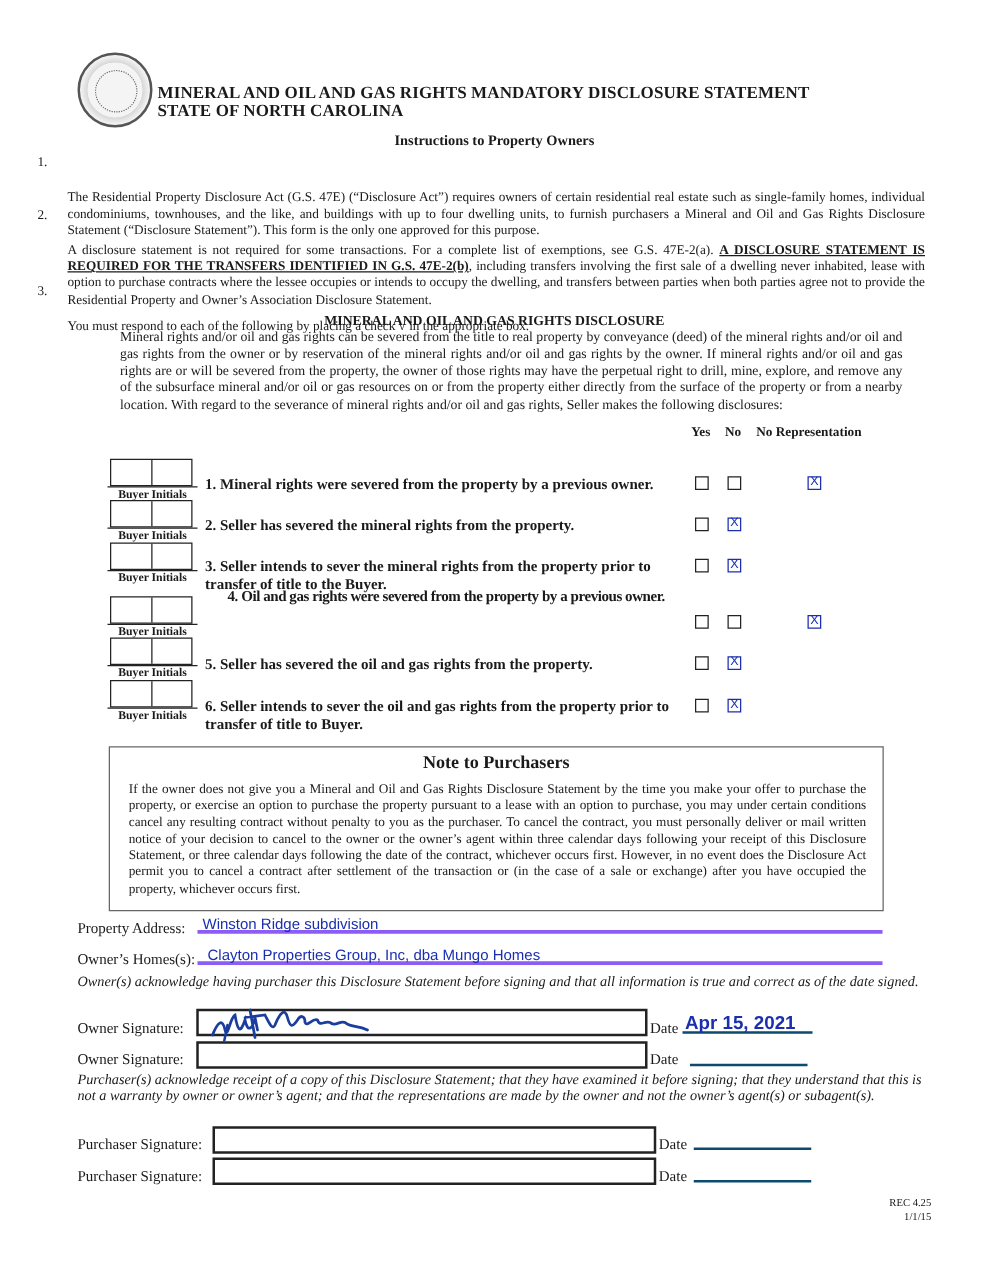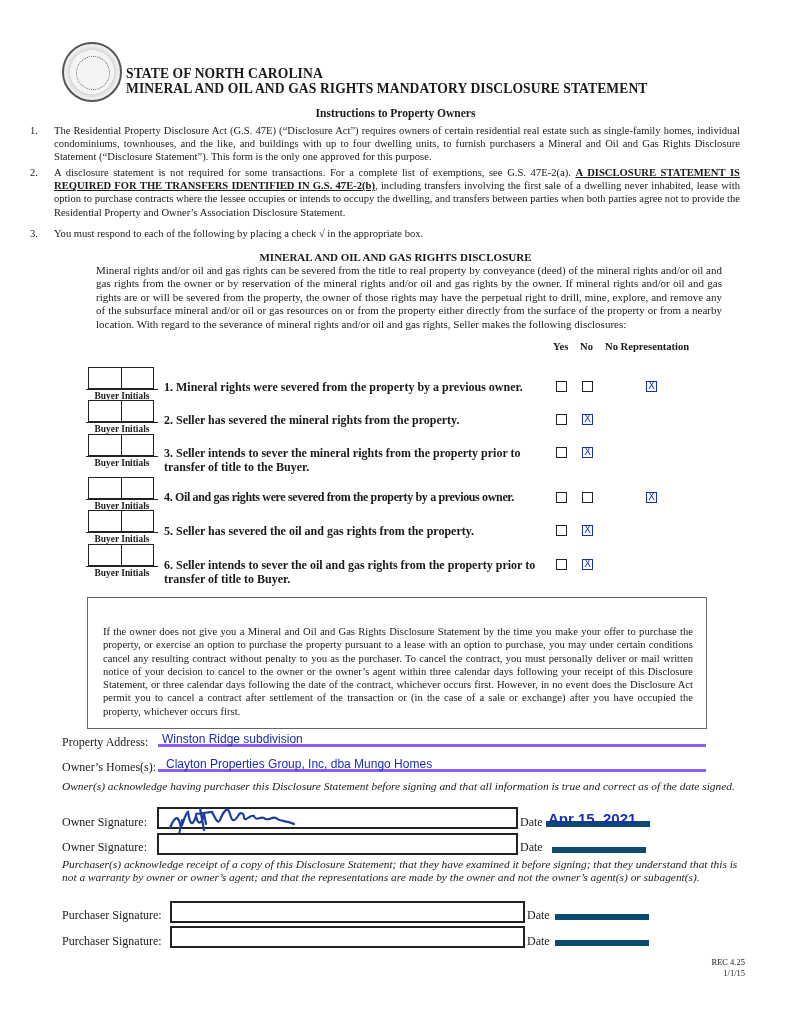--- a/index.html
+++ b/index.html
@@ -10,21 +10,21 @@
 
   
   .seal { left: 62px; top: 42px; width: 60px; height: 60px; border-radius: 50%; border: 2px solid #555; background: radial-gradient(circle, #f4f4f4 55%, #d8d8d8 56%, #f4f4f4 70%); }
   .seal::after { content: ""; position: absolute; left: 12px; top: 12px; width: 32px; height: 32px; border-radius: 50%; border: 1px dotted #666; }
   .title-block { left: 126px; top: 66px; font-weight: bold; font-size: 13.6px; line-height: 15px; letter-spacing: 0.1px; }
   .instr-title { left: 0; width: 791px; top: 107px; text-align: center; font-weight: bold; font-size: 11.5px; }
 
   
   .instr { left: 30px; width: 710px; font-size: 10.6px; line-height: 13.2px; }
   .instr .num { position: absolute; left: 0; top: 0; }
-  .instr .txt { margin-left: 24px; text-align: justify; }
+  .instr .txt { margin-left: 24px; text-align: justify; margin-top: 28px; }
   .u-b { font-weight: bold; text-decoration: underline; }
 
   
   .disc-title { left: 0; width: 791px; top: 251px; text-align: center; font-weight: bold; font-size: 11px; }
   .disc-para { left: 96px; width: 626px; top: 264px; font-weight: normal; font-size: 11px; line-height: 13.4px; text-align: justify; }
 
   .col-head { top: 341px; font-weight: bold; font-size: 10.6px; }
 
   
   .initials { left: 88px; width: 66px; height: 22px; border: 1.5px solid #222; display: flex; }
@@ -40,32 +40,32 @@
   .note-box { left: 87px; top: 597px; width: 620px; height: 132px; border: 1.5px solid #666; }
   .note-title { left: 0; width: 100%; top: 4px; text-align: center; font-weight: bold; font-size: 14.5px; }
   .note-text { left: 15px; width: 590px; top: 27px; font-size: 10.6px; line-height: 13.3px; text-align: justify; }
 
   
   .lbl { font-size: 12px; }
   .field-line { border-bottom: 3px solid #8b5cf6; height: 14px; }
   .filled { color: #1a2fb0; font-family: "Liberation Sans", sans-serif; font-size: 12px; }
   .ital { font-style: italic; font-size: 11.4px; line-height: 13.2px; }
   .sig-box { border: 2px solid #222; height: 22px; background: #fff; }
-  .date-line { border-bottom: 6px solid #0c4a6e; width: 94px; height: 14px; }
+  .date-line { border-bottom: 2px solid #0c4a6e; width: 94px; height: 14px; }
   .date-val { font-family: "Liberation Sans", sans-serif; font-weight: bold; font-size: 15px; color: #1a2fb0; }
 
   .footer { left: 690px; width: 55px; text-align: right; font-size: 8.5px; line-height: 11px; }
 </style>
 </head>
 <body>
 
 <div class="abs seal"></div>
 <div class="abs title-block">
+  <div>MINERAL AND OIL AND GAS RIGHTS MANDATORY DISCLOSURE STATEMENT</div>
   <div>STATE OF NORTH CAROLINA</div>
-  <div>MINERAL AND OIL AND GAS RIGHTS MANDATORY DISCLOSURE STATEMENT</div>
 </div>
 
 <div class="abs instr-title">Instructions to Property Owners</div>
 
 <div class="abs instr" style="top:124px;">
   <span class="num">1.</span>
   <div class="txt">The Residential Property Disclosure Act (G.S. 47E) (“Disclosure Act”) requires owners of certain residential real estate such as single-family homes, individual condominiums, townhouses, and the like, and buildings with up to four dwelling units, to furnish purchasers a Mineral and Oil and Gas Rights Disclosure Statement (“Disclosure Statement”). This form is the only one approved for this purpose.</div>
 </div>
 <div class="abs instr" style="top:166px;">
   <span class="num">2.</span>
@@ -109,21 +109,21 @@
 <div class="abs init-label" style="top:456px;">Buyer Initials</div>
 <div class="abs q-text" style="top:446px;">3. Seller intends to sever the mineral rights from the property prior to transfer of title to the Buyer.</div>
 <div class="abs cb" style="left:556px;top:447px;"></div>
 <div class="abs cb checked" style="left:582px;top:447px;">X</div>
 
 <div class="abs initials" style="top:477px;">
     <div class="cell"></div>
     <div class="cell"></div>
   </div>
 <div class="abs init-label" style="top:499px;">Buyer Initials</div>
-<div class="abs q-text narrow" style="top:490px;">4. Oil and gas rights were severed from the property by a previous owner.</div>
+<div class="abs q-text narrow" style="top:470px;margin-left:18px;">4. Oil and gas rights were severed from the property by a previous owner.</div>
 <div class="abs cb" style="left:556px;top:492px;"></div>
 <div class="abs cb" style="left:582px;top:492px;"></div>
 <div class="abs cb checked" style="left:646px;top:492px;">X</div>
 
 <div class="abs initials" style="top:510px;">
     <div class="cell"></div>
     <div class="cell"></div>
   </div>
 <div class="abs init-label" style="top:532px;">Buyer Initials</div>
 <div class="abs q-text" style="top:524px;">5. Seller has severed the oil and gas rights from the property.</div>
@@ -133,20 +133,21 @@
 <div class="abs initials" style="top:544px;">
     <div class="cell"></div>
     <div class="cell"></div>
   </div>
 <div class="abs init-label" style="top:566px;">Buyer Initials</div>
 <div class="abs q-text" style="top:558px;">6. Seller intends to sever the oil and gas rights from the property prior to transfer of title to Buyer.</div>
 <div class="abs cb" style="left:556px;top:559px;"></div>
 <div class="abs cb checked" style="left:582px;top:559px;">X</div>
 
 <div class="abs note-box">
+  <div class="abs note-title">Note to Purchasers</div>
   <div class="abs note-text">If the owner does not give you a Mineral and Oil and Gas Rights Disclosure Statement by the time you make your offer to purchase the property, or exercise an option to purchase the property pursuant to a lease with an option to purchase, you may under certain conditions cancel any resulting contract without penalty to you as the purchaser. To cancel the contract, you must personally deliver or mail written notice of your decision to cancel to the owner or the owner’s agent within three calendar days following your receipt of this Disclosure Statement, or three calendar days following the date of the contract, whichever occurs first. However, in no event does the Disclosure Act permit you to cancel a contract after settlement of the transaction or (in the case of a sale or exchange) after you have occupied the property, whichever occurs first.</div>
 </div>
 
 <div class="abs lbl" style="left:62px;top:735px;">Property Address:</div>
 <div class="abs field-line" style="left:158px;top:733px;width:548px;">
   <span class="filled" style="position:absolute;left:4px;top:-1px;">Winston Ridge subdivision</span>
 </div>
 
 <div class="abs lbl" style="left:62px;top:760px;">Owner’s Homes(s):</div>
 <div class="abs field-line" style="left:158px;top:758px;width:548px;">

